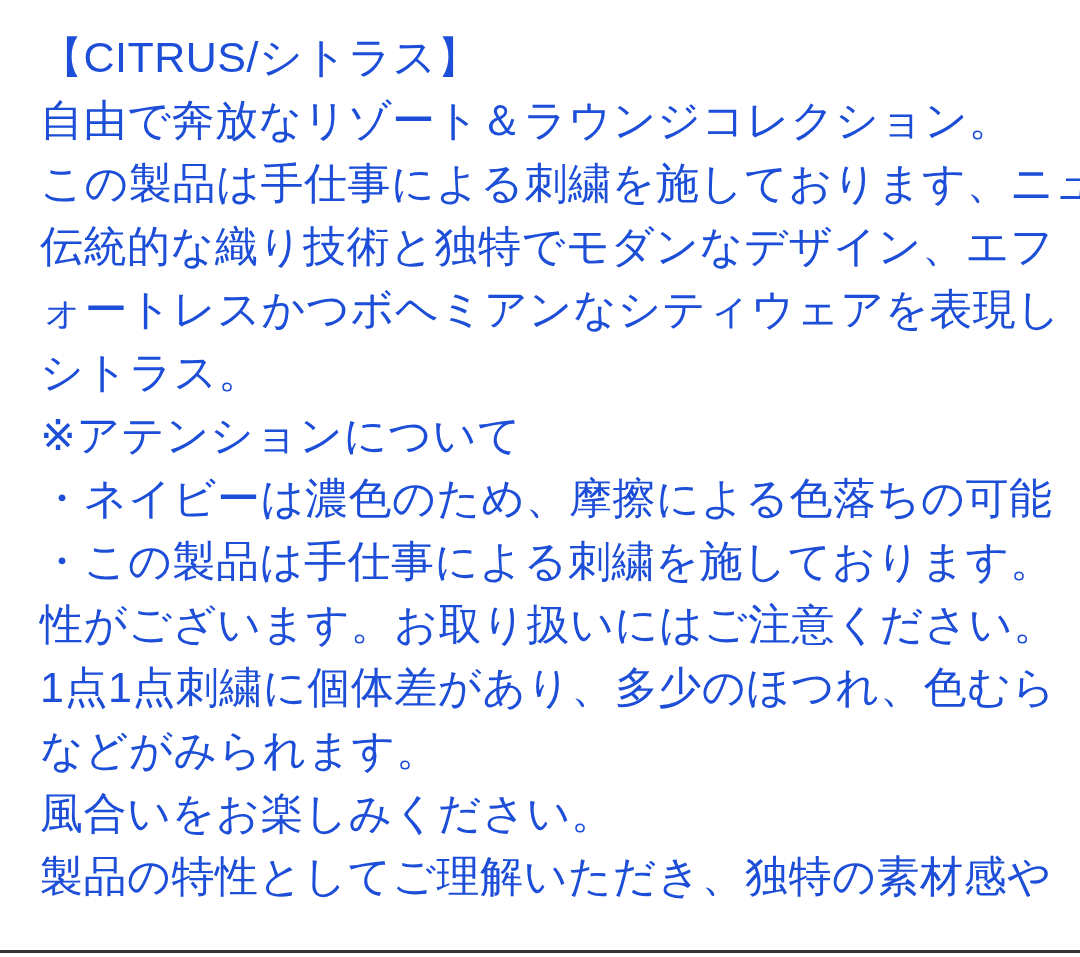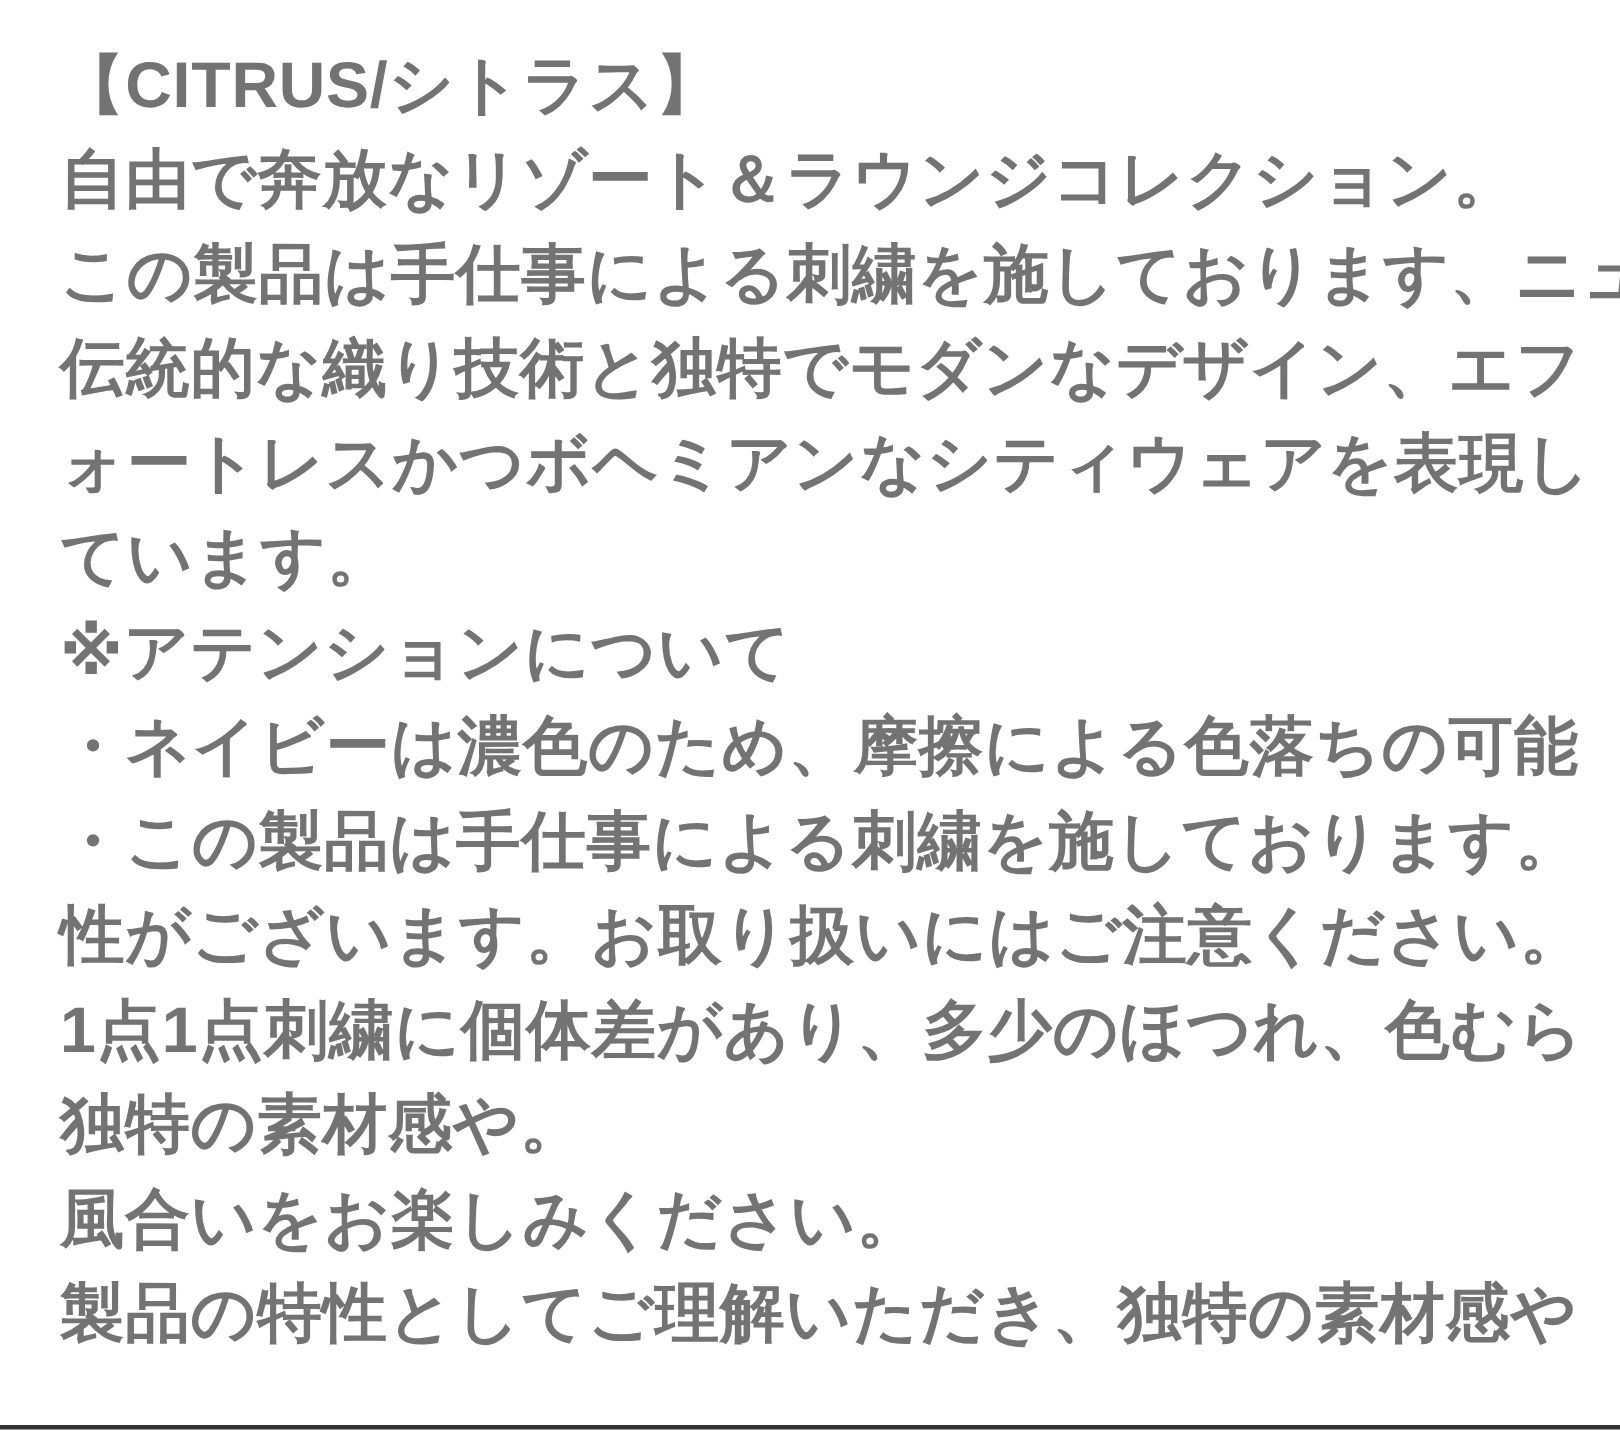--- a/index.html
+++ b/index.html
@@ -13,25 +13,25 @@
     position: relative;
     overflow: hidden;
     font-family: "Liberation Sans", "DejaVu Sans", sans-serif;
   }
   .content {
     position: absolute;
     top: 0;
     left: 0;
     right: 0;
     padding: 26px 38px 0 40px;
-    color: #737373;
+    color: #1d4ed8;
     font-size: 43px;
     line-height: 63px;
     letter-spacing: 0.5px;
-    font-weight: 700;
+    font-weight: 400;
   }
   .para {
     margin: 0;
   }
   .para + .para {
   }
   .line {
     white-space: nowrap;
   }
   .divider {
@@ -47,29 +47,29 @@
 <body>
 
 <div class="content">
 
   <div class="para">
     <div class="line">【CITRUS/シトラス】</div>
     <div class="line">自由で奔放なリゾート＆ラウンジコレクション。</div>
     <div class="line">この製品は手仕事による刺繍を施しております、ニュ</div>
     <div class="line">伝統的な織り技術と独特でモダンなデザイン、エフ</div>
     <div class="line">ォートレスかつボヘミアンなシティウェアを表現し</div>
-    <div class="line">ています。</div>
+    <div class="line">シトラス。</div>
   </div>
 
   <div class="para">
     <div class="line">※アテンションについて</div>
     <div class="line">・ネイビーは濃色のため、摩擦による色落ちの可能</div>
     <div class="line">・この製品は手仕事による刺繍を施しております。</div>
     <div class="line">性がございます。お取り扱いにはご注意ください。</div>
     <div class="line">1点1点刺繍に個体差があり、多少のほつれ、色むら</div>
-    <div class="line">独特の素材感や。</div>
+    <div class="line">などがみられます。</div>
     <div class="line">風合いをお楽しみください。</div>
     <div class="line">製品の特性としてご理解いただき、独特の素材感や</div>
   </div>
 
 </div>
 
 <div class="divider"></div>
 
 </body></html>

